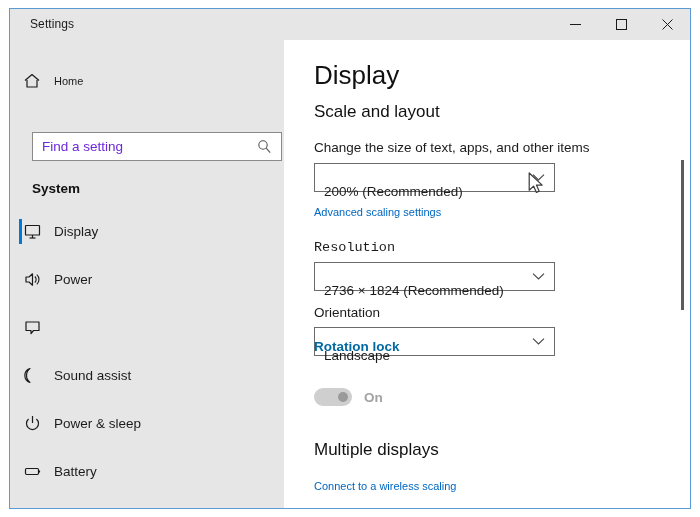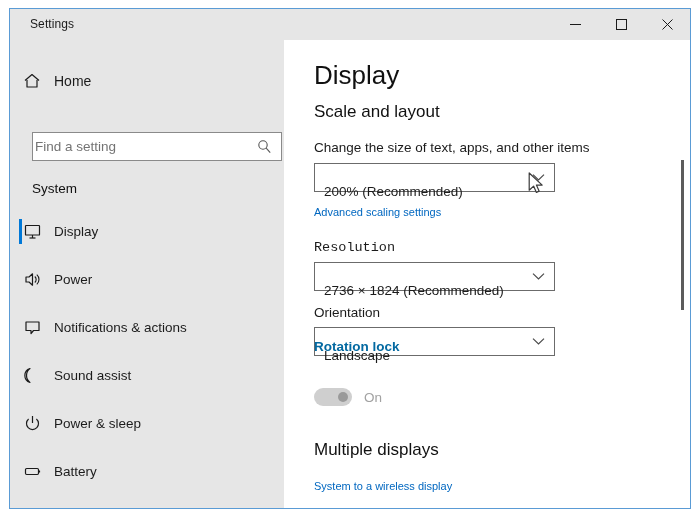--- a/index.html
+++ b/index.html
@@ -81,54 +81,54 @@
     align-items: center;
   }
   .home-icon {
     width: 44px;
     display: flex;
     justify-content: center;
     align-items: center;
     color: #1b1b1b;
   }
   .home-label {
-    font-size: 14px;
+    font-size: 11px;
     color: #1b1b1b;
   }
   .searchbox {
     position: absolute;
     left: 22px;
     top: 92px;
     width: 250px;
     height: 29px;
     box-sizing: border-box;
     border: 1px solid #8a8a8a;
     background: #ffffff;
     display: flex;
     align-items: center;
   }
   .searchbox .placeholder {
-    margin-left: 2px;
-    font-size: 13.5px;
-    color: #737373;
+    margin-left: 9px;
+    font-size: 13.5px;
+    color: #6d28d9;
     flex: 1;
   }
   .searchbox .search-glyph {
     margin-right: 9px;
     display: flex;
     align-items: center;
     color: #555;
   }
 
   .group-head {
     position: absolute;
     left: 22px;
     top: 141px;
     font-size: 13.5px;
-    font-weight: normal;
+    font-weight: bold;
     color: #111;
   }
 
   .navlist {
     position: absolute;
     left: 0;
     top: 174px;
     width: 100%;
   }
   .navitem {
@@ -367,21 +367,20 @@
           <div class="nav-label">Power</div>
         </div>
 
         <div class="navitem">
 
           <div class="nav-icon">
             <svg width="19" height="19" viewBox="0 0 19 19">
               <path d="M3 4 L16 4 L16 12.5 L10.5 12.5 L8 15.6 L8 12.5 L3 12.5 Z" fill="none" stroke="#1b1b1b" stroke-width="1.2" stroke-linejoin="round"></path>
             </svg>
           </div>
-          <div class="nav-label">Notifications &amp; actions</div>
         </div>
 
         <div class="navitem">
 
           <div class="nav-icon">
             <svg width="19" height="19" viewBox="0 0 19 19">
               <path d="M7 2.6 A7.2 7.2 0 0 0 7 16.4 A8.6 8.6 0 0 1 7 2.6 Z" fill="none" stroke="#1b1b1b" stroke-width="1.2" stroke-linejoin="round"></path>
             </svg>
           </div>
           <div class="nav-label">Sound assist</div>
@@ -455,30 +454,30 @@
           <div class="cval">Landscape</div>
           <div class="chev">
             <svg width="13" height="9" viewBox="0 0 13 9">
               <path d="M1 1.6 L6.5 7 L12 1.6" fill="none" stroke="#4a4a4a" stroke-width="1.2"></path>
             </svg>
           </div>
         </div>
 
         <div class="lbl disabled" style="top:300px; top:299px;">Rotation lock</div>
 
-        <div class="toggle-row" style="top:348px;">
+        <div class="toggle-row" style="top:348px;font-weight:bold;">
           <div class="toggle">
             <div class="knob"></div>
           </div>
           <div class="toggle-state">On</div>
         </div>
 
         <div class="h2" style="top:400px;">Multiple displays</div>
 
-        <div class="link" style="top:440px;">System to a wireless display</div>
+        <div class="link" style="top:440px;">Connect to a wireless scaling</div>
 
       </div>
     </div>
 
     <div class="scrolltrack">
       <div class="scrollthumb"></div>
     </div>
 
   </div>
 

